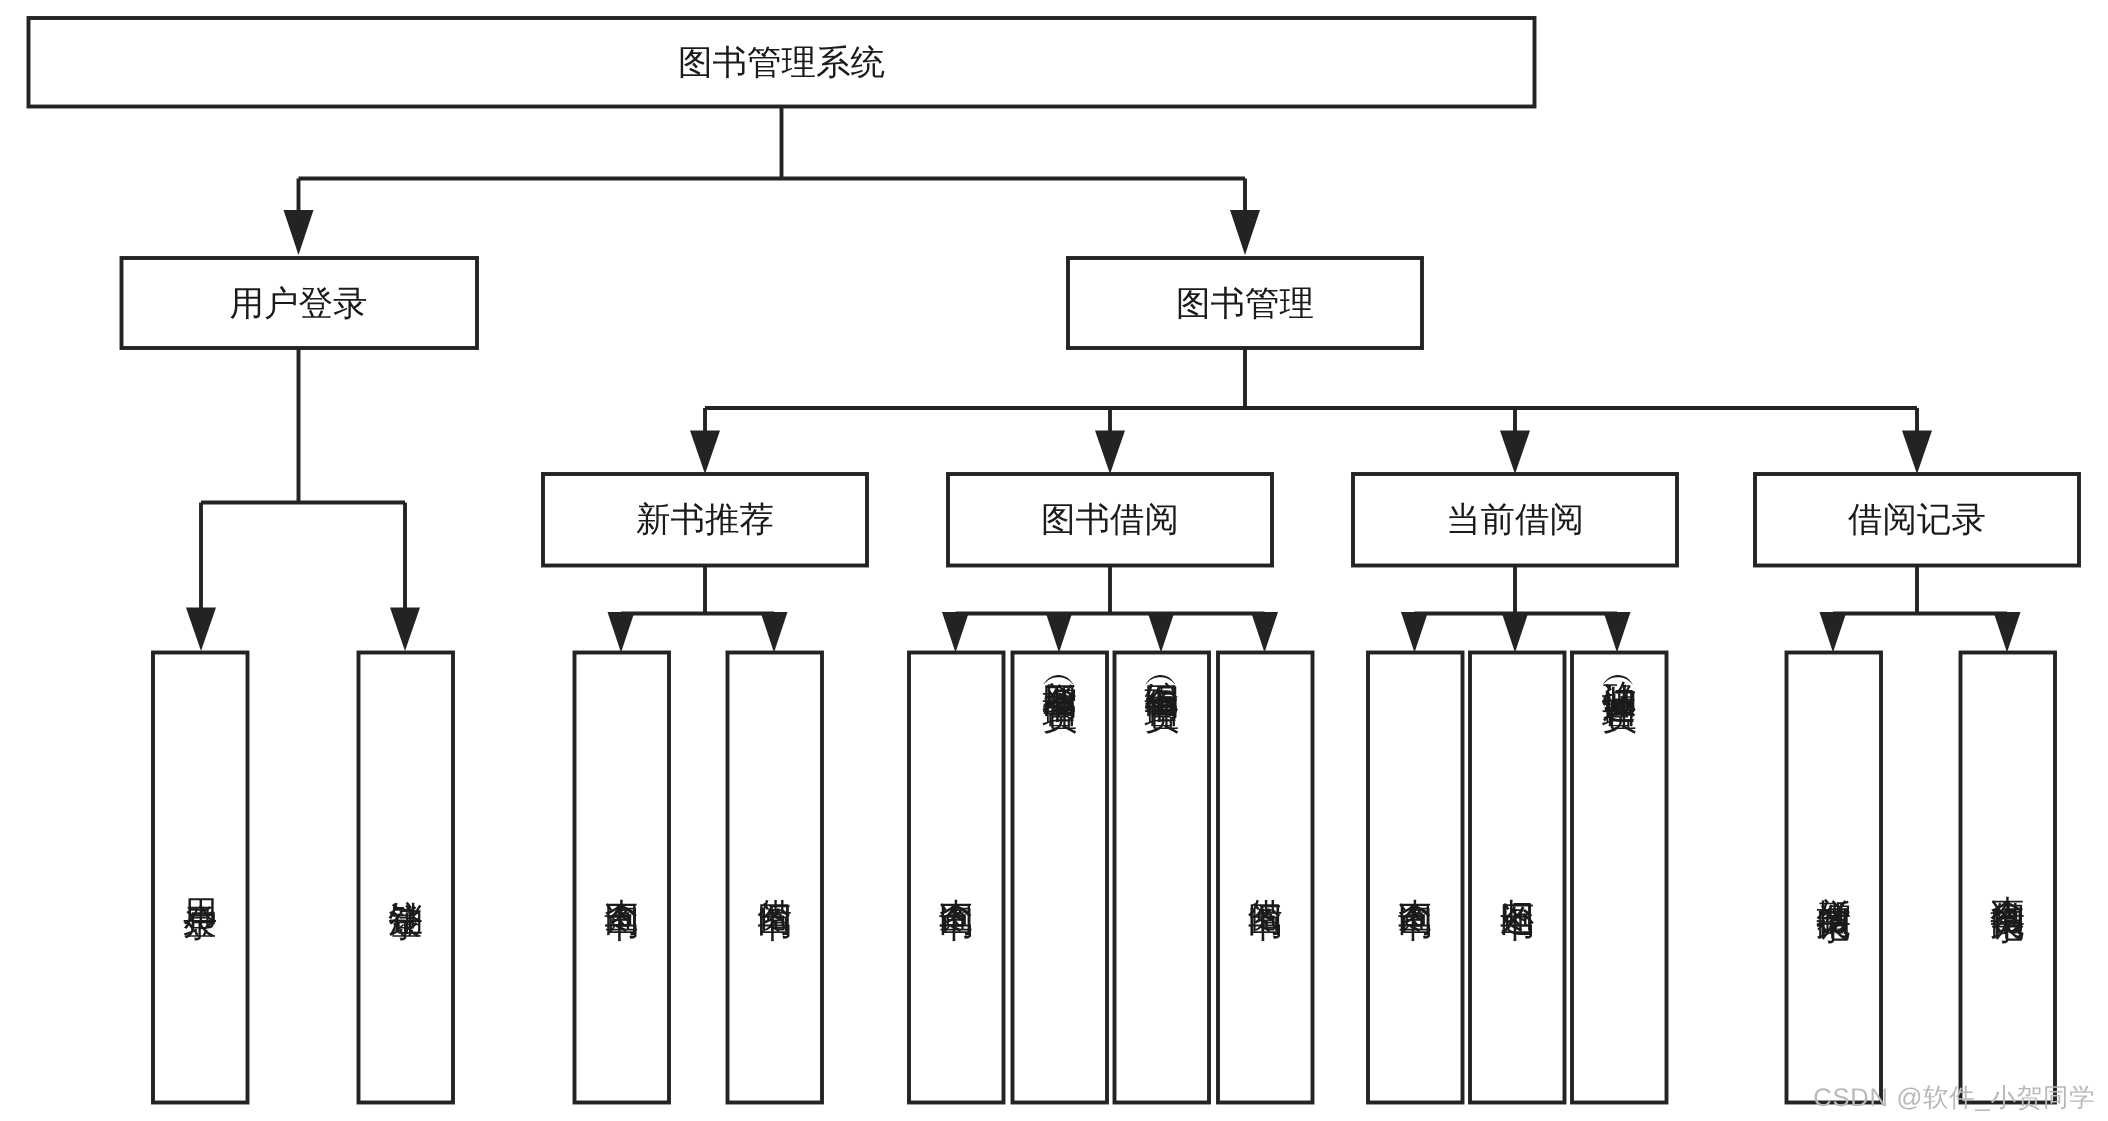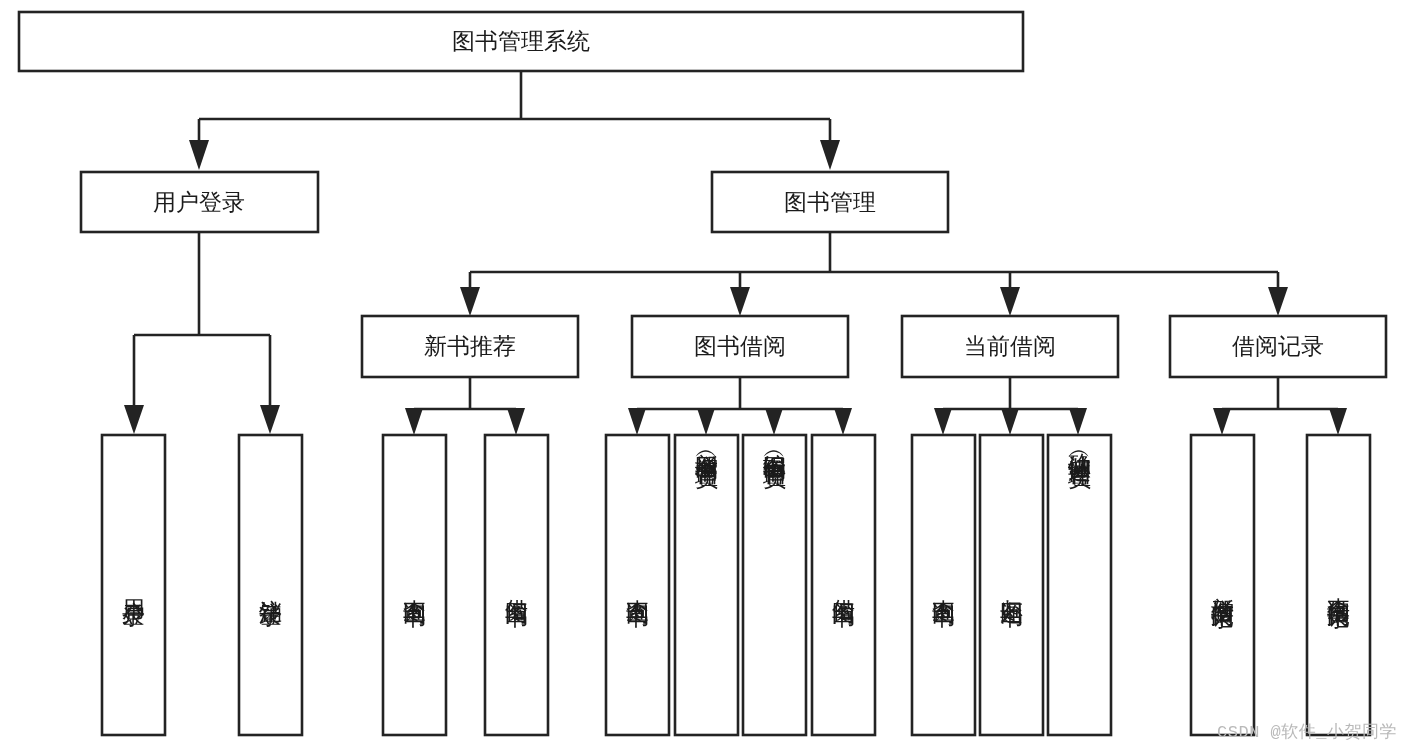--- a/index.html
+++ b/index.html
@@ -63,21 +63,21 @@
     color: #1b1b1b;
     white-space: nowrap;
     font-family: "Liberation Sans", "DejaVu Sans", sans-serif;
   }
   .watermark {
     position: absolute;
     right: 8px;
     bottom: 4px;
     font-size: 17px;
     color: #b9b9b9;
-    font-family: Liberation Mono, monospace;
+    font-family: Liberation Sans, sans-serif;
     white-space: nowrap;
     letter-spacing: 0.5px;
   }
 </style>
 </head>
 <body>
 
 <div id="diagram-root">
 
   <svg id="flow-svg" viewBox="0 0 1405 747">

